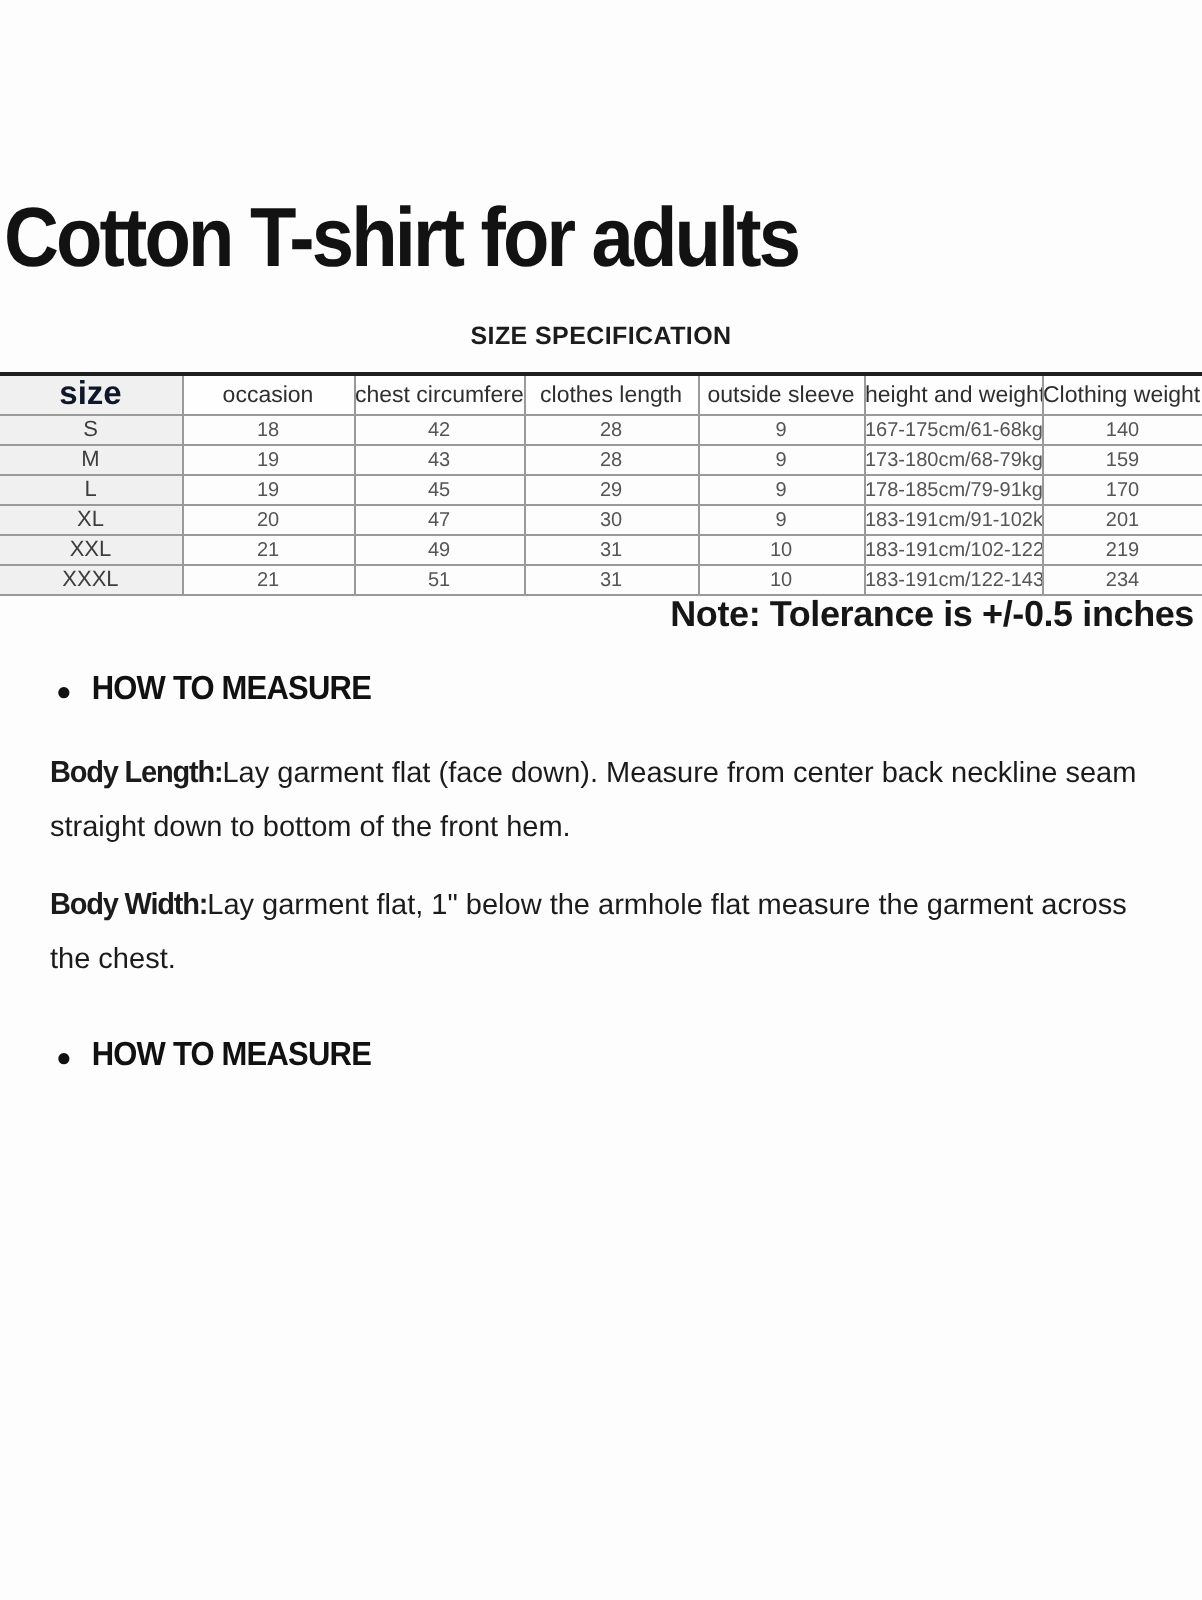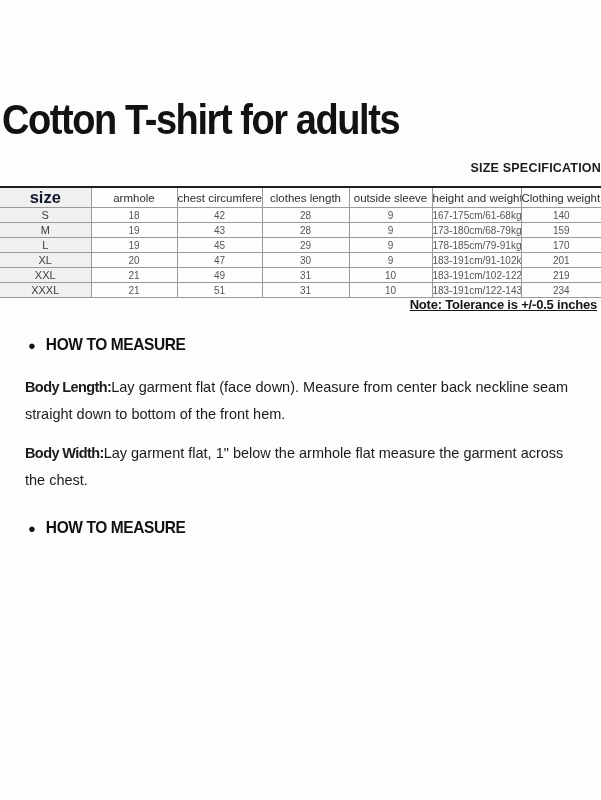--- a/index.html
+++ b/index.html
@@ -27,21 +27,21 @@
     transform-origin: left top;
     white-space: nowrap;
     color: #121212;
   }
 
   .subtitle {
     position: absolute;
     top: 161px;
     left: 0;
     width: 100%;
-    text-align: right;
+    text-align: center;
     font-size: 12.5px;
     font-weight: bold;
     letter-spacing: 0.2px;
     color: #1c1c1c;
   }
 
   table.size-table {
     position: absolute;
     top: 186px;
     left: 0;
@@ -92,25 +92,24 @@
   table.size-table tbody td.row-label {
     background: #f0f0f0;
     font-size: 11px;
     color: #3d3d3d;
   }
 
   .note {
     position: absolute;
     top: 297px;
     right: 4px;
-    font-size: 13px;
+    font-size: 18px;
     font-weight: bold;
     letter-spacing: -0.2px;
     color: #161616;
-    text-decoration: underline;
   }
 
   .section-heading {
     position: absolute;
     left: 28px;
     display: flex;
     align-items: center;
     gap: 10px;
     color: #111111;
   }
@@ -169,21 +168,21 @@
         <col class="c1">
         <col class="c2">
         <col class="c3">
         <col class="c4">
         <col class="c5">
         <col class="c6">
     </colgroup>
     <thead>
       <tr id="size-table-head">
           <th class="size-th">size</th>
-          <th>armhole</th>
+          <th>occasion</th>
           <th>chest circumference</th>
           <th>clothes length</th>
           <th>outside sleeve</th>
           <th>height and weight</th>
           <th>Clothing weight g</th>
         </tr>
     </thead>
     <tbody id="size-table-body">
         <tr>
           <td class="row-label">S</td>

